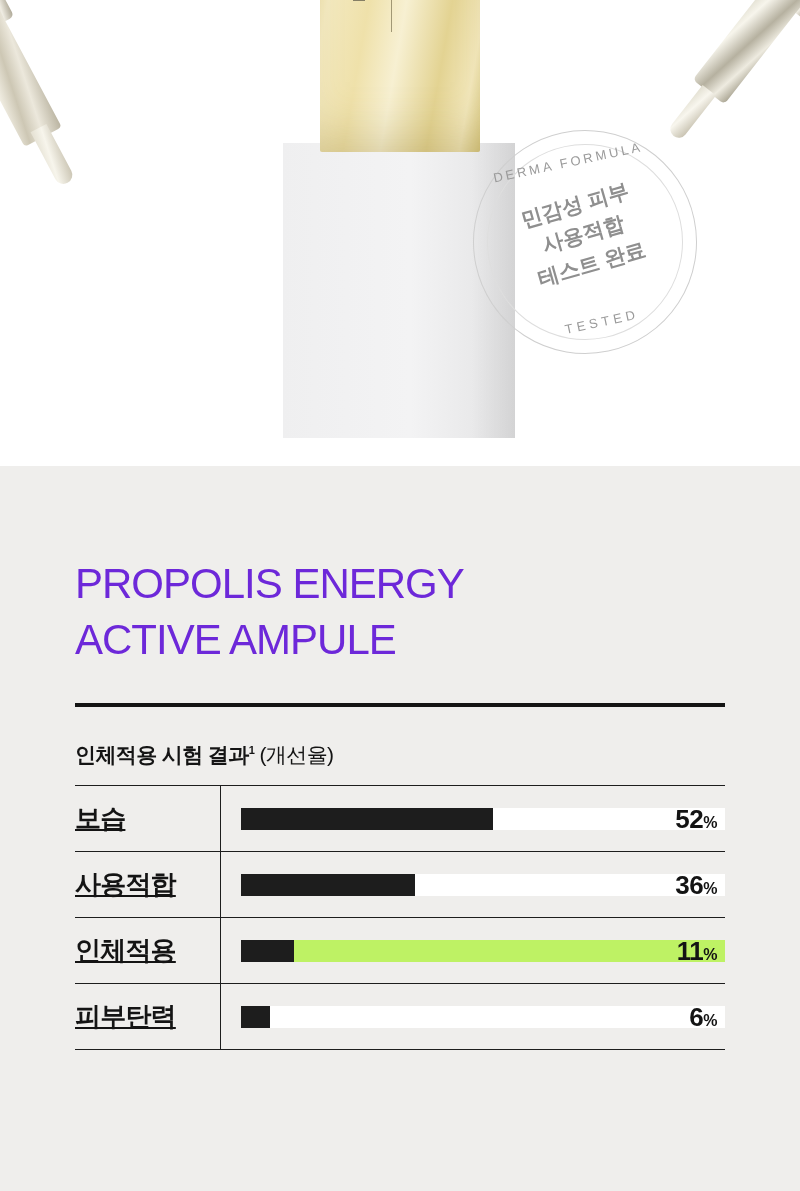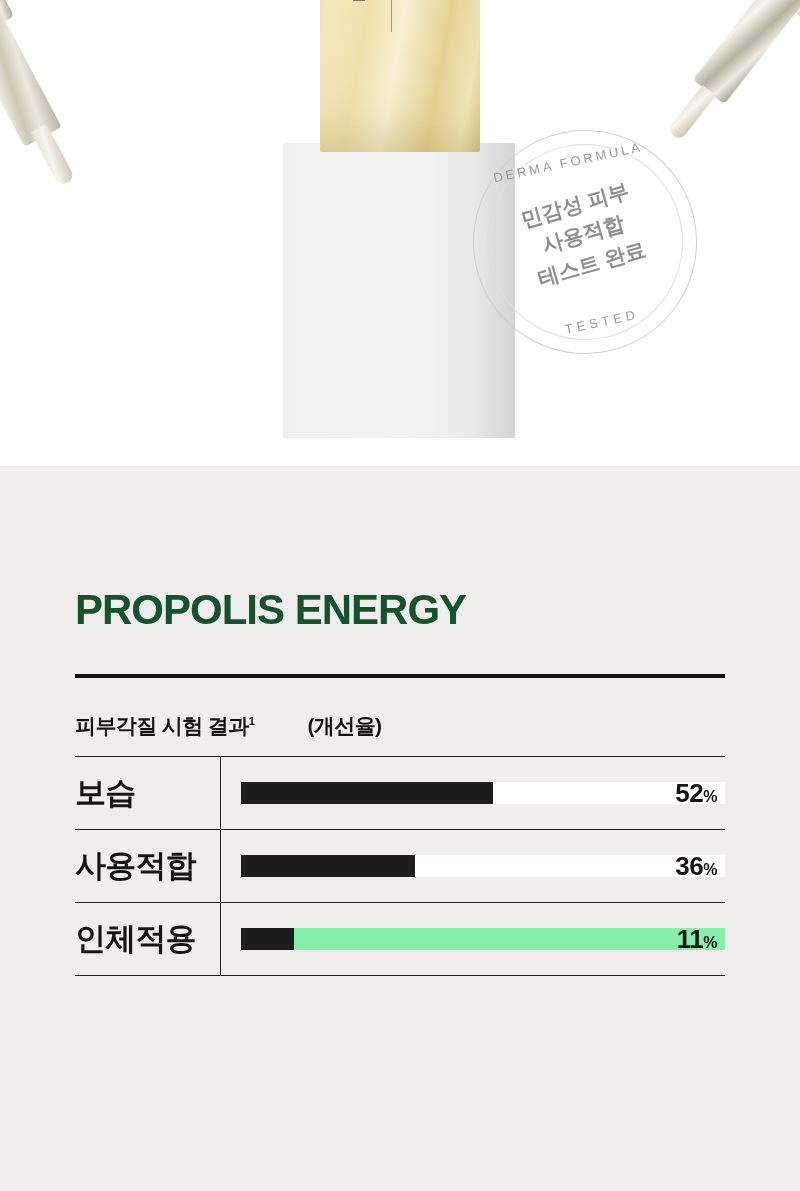--- a/index.html
+++ b/index.html
@@ -209,69 +209,69 @@
   
   .panel {
     position: relative;
     width: 800px;
     height: 753px;
     background: #efeeec;
     box-sizing: border-box;
     padding: 0 75px;
   }
   .headline {
-    padding-top: 116px;
+    padding-top: 90px;
     font-size: 42px;
-    font-weight: 700;
+    font-weight: 400;
     line-height: 1.32;
     letter-spacing: -1px;
-    color: #14532d;
+    color: #6d28d9;
   }
   .rule {
     margin-top: 36px;
     height: 4px;
     background: #141414;
   }
   .subhead {
     margin-top: 34px;
     font-size: 21px;
     font-weight: 700;
     color: #141414;
     letter-spacing: -.6px;
   }
   .subhead sup {
     font-size: 11px;
     font-weight: 700;
     vertical-align: super;
   }
   .subhead .paren {
-    font-weight: 700;
-    margin-left: 48px;
+    font-weight: 400;
   }
 
   table.results {
     margin-top: 16px;
     width: 650px;
     border-collapse: collapse;
   }
   table.results tr {
     border-top: 1.5px solid #1d1d1d;
   }
   table.results tr:last-child {
     border-bottom: 1.5px solid #1d1d1d;
   }
   td.label {
     width: 145px;
     padding: 15px 0;
-    font-size: 31px;
+    font-size: 26px;
     font-weight: 700;
     color: #141414;
     letter-spacing: -.8px;
     vertical-align: middle;
     border-right: 1.5px solid #1d1d1d;
+    text-decoration: underline;
   }
   td.barcell {
     padding: 15px 0 15px 20px;
     vertical-align: middle;
   }
   .bar-wrap {
     position: relative;
     display: flex;
     align-items: center;
   }
@@ -338,26 +338,27 @@
 사용적합
 테스트 완료</div>
     <div class="seal-arc-bottom">TESTED</div>
   </div>
 </section>
 
 <section class="panel">
 
   <h1 class="headline">
     <span>PROPOLIS ENERGY</span><br>
+    <span>ACTIVE AMPULE</span>
   </h1>
 
   <div class="rule"></div>
 
   <div class="subhead">
-    <span>피부각질 시험 결과</span><sup>1</sup>
+    <span>인체적용 시험 결과</span><sup>1</sup>
     <span class="paren">(개선율)</span>
   </div>
 
   <table class="results">
     <tbody id="results-body">
         <tr>
           <td class="label">보습</td>
           <td class="barcell">
             <div class="bar-wrap">
               <div class="track" style="background: rgb(255, 255, 255);">
@@ -375,22 +376,33 @@
                 <div class="fill" style="background: rgb(29, 29, 29); width: 36%;"></div>
                 <div class="value"><span>36</span><span class="pct">%</span></div>
               </div>
             </div>
           </td>
         </tr>
         <tr>
           <td class="label">인체적용</td>
           <td class="barcell">
             <div class="bar-wrap">
-              <div class="track" style="background: #86efac;">
+              <div class="track" style="background: #bef264;">
                 <div class="fill" style="background: rgb(29, 29, 29); width: 11%;"></div>
                 <div class="value"><span>11</span><span class="pct">%</span></div>
+              </div>
+            </div>
+          </td>
+        </tr>
+        <tr>
+          <td class="label">피부탄력</td>
+          <td class="barcell">
+            <div class="bar-wrap">
+              <div class="track" style="background: rgb(255, 255, 255);">
+                <div class="fill" style="background: rgb(29, 29, 29); width: 6%;"></div>
+                <div class="value"><span>6</span><span class="pct">%</span></div>
               </div>
             </div>
           </td>
         </tr>
       </tbody>
   </table>
 </section>
 
 </body></html>

